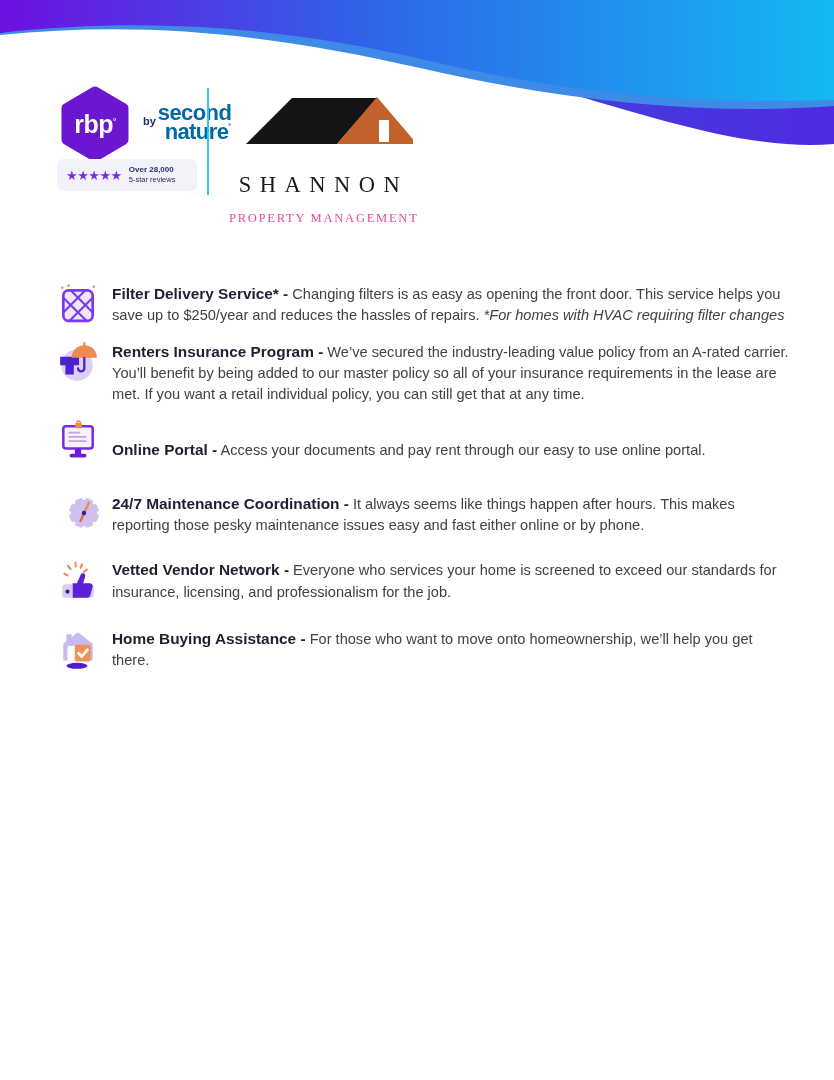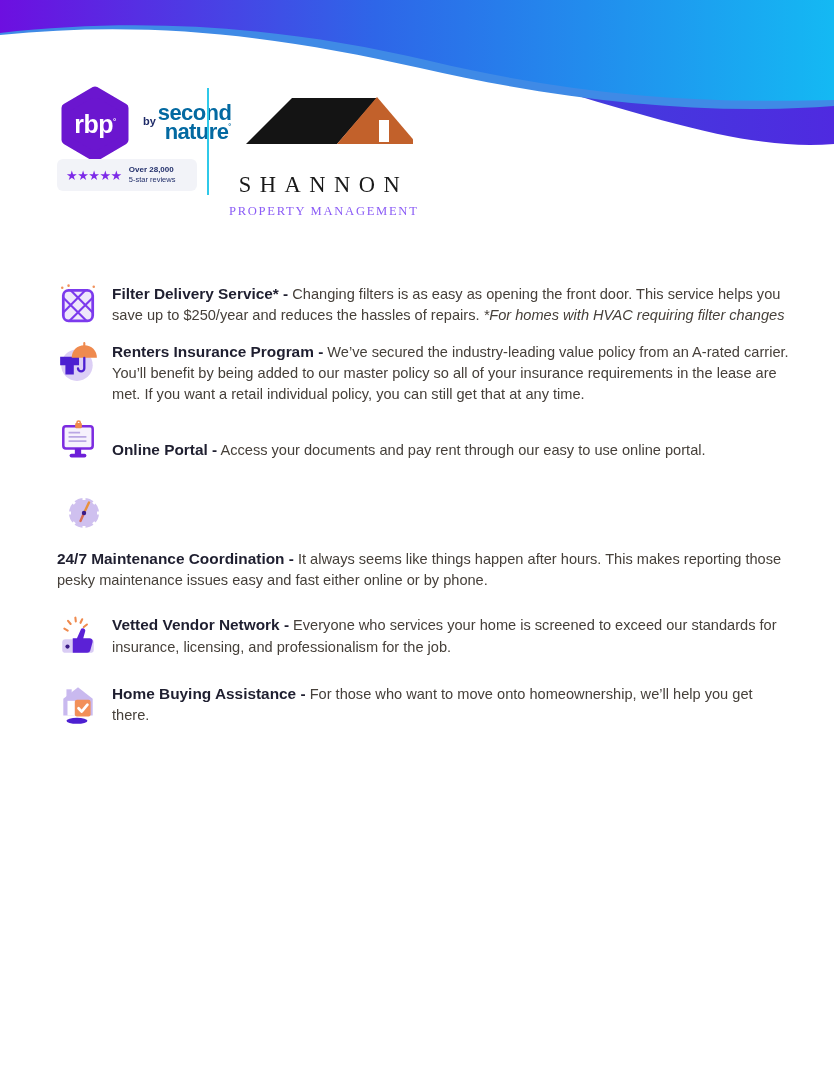--- a/index.html
+++ b/index.html
@@ -44,22 +44,22 @@
   .review-text .rt2 { font-weight:normal; font-size:7.5px; }
 
   .divider { position:absolute; left:207px; top:88px; width:2px; height:107px; background:#2fc9e9; }
 
   .partner-logo { position:absolute; left:229px; top:88px; width:184px; text-align:center; }
   .partner-name {
     font-family:"Liberation Serif", serif; font-size:22.5px; color:#191919;
     letter-spacing:8.5px; margin-top:20px; white-space:nowrap; padding-left:5px;
   }
   .partner-sub {
-    font-family:"Liberation Serif", serif; font-size:12.6px; color:#8b5cf6;
-    letter-spacing:1.7px; margin-top:6px; white-space:nowrap;
+    font-family:"Liberation Serif", serif; font-size:12.6px; color:#ec4899;
+    letter-spacing:1.7px; margin-top:13px; white-space:nowrap;
   }
 
   
   .headline {
     position:absolute; left:60px; top:227px; width:740px;
     font-size:28.5px; font-weight:600; color:#1c1b4e; letter-spacing:-0.3px;
     white-space:nowrap;
   }
   .headline .hl {
     color:#7524dd; font-weight:800;
@@ -69,21 +69,21 @@
 
   
   .benefits { position:absolute; left:57px; top:283px; width:736px; }
   .benefit { display:flex; gap:13px; }
   .benefit .icon-box { flex:0 0 42px; width:42px; }
   .benefit .icon-box svg { display:block; }
   .benefit-text { font-size:14.6px; line-height:1.43; color:#46403a; }
   .b-title { font-weight:bold; font-size:15.4px; color:#1f1f30; }
   .b-note { font-style:italic; }
   .m1 { margin-bottom:15px; } .m2 { margin-bottom:14px; } .m3 { margin-bottom:32px;align-items:flex-end; }
-  .m4 { margin-bottom:24px;flex-direction:column; } .m5 { margin-bottom:26px; }
+  .m4 { margin-bottom:24px; } .m5 { margin-bottom:26px; }
   .indent { padding-left:7px; }
 
   
   .learn-more {
     position:absolute; top:984px; left:0; width:100%; text-align:center;
     font-size:15.5px; color:#3a3a3a; letter-spacing:0.1px;
   }
   .learn-more .lm-link { color:#7524dd; font-weight:bold; }
   .fine-print {
     position:absolute; top:1040px; left:37px; right:36px;

